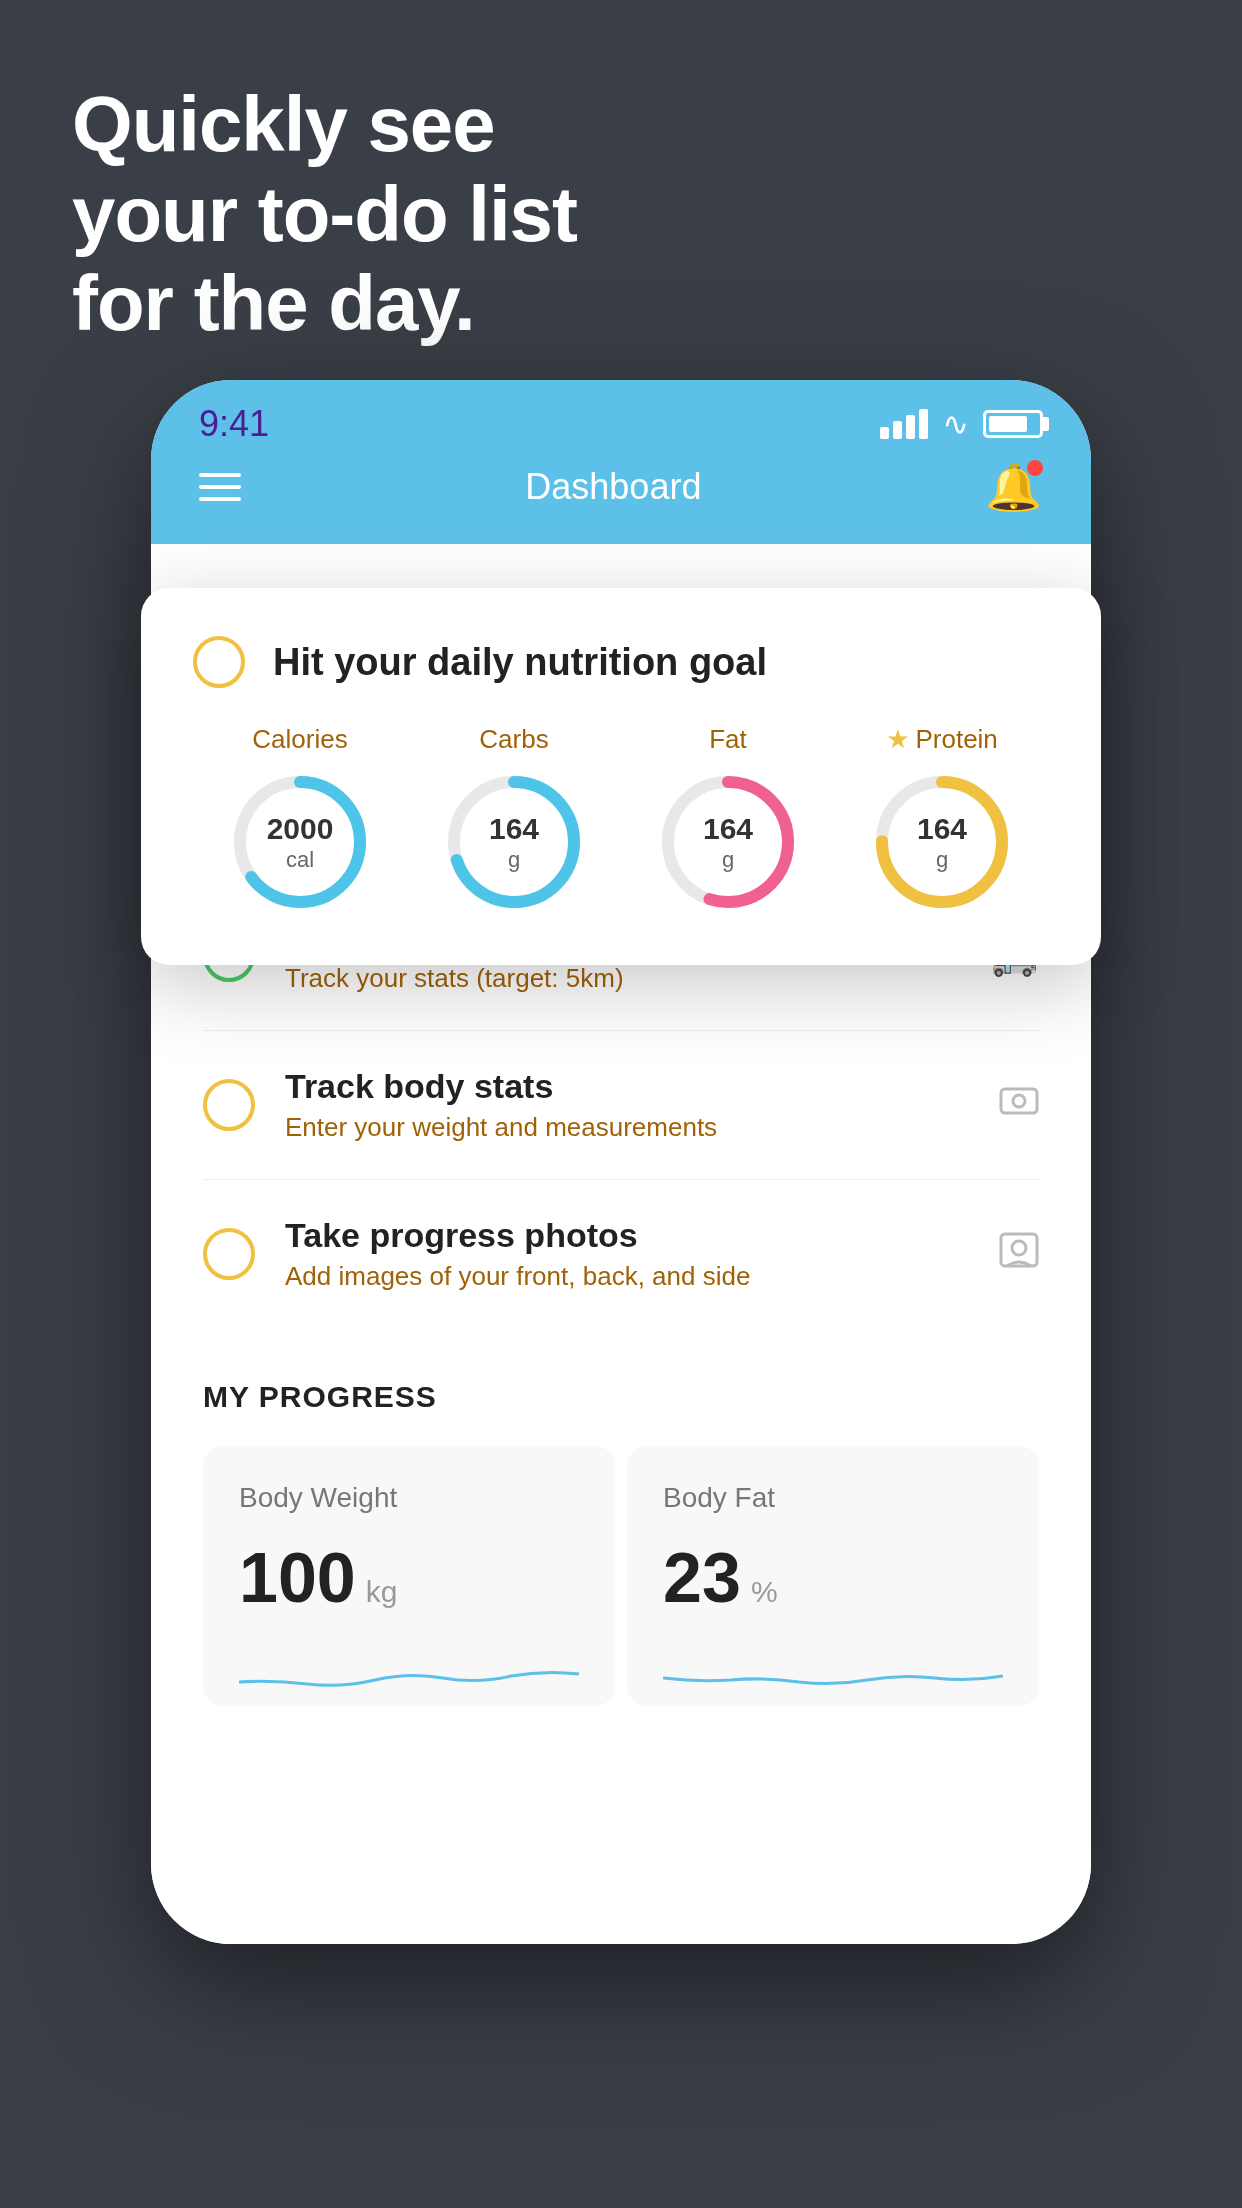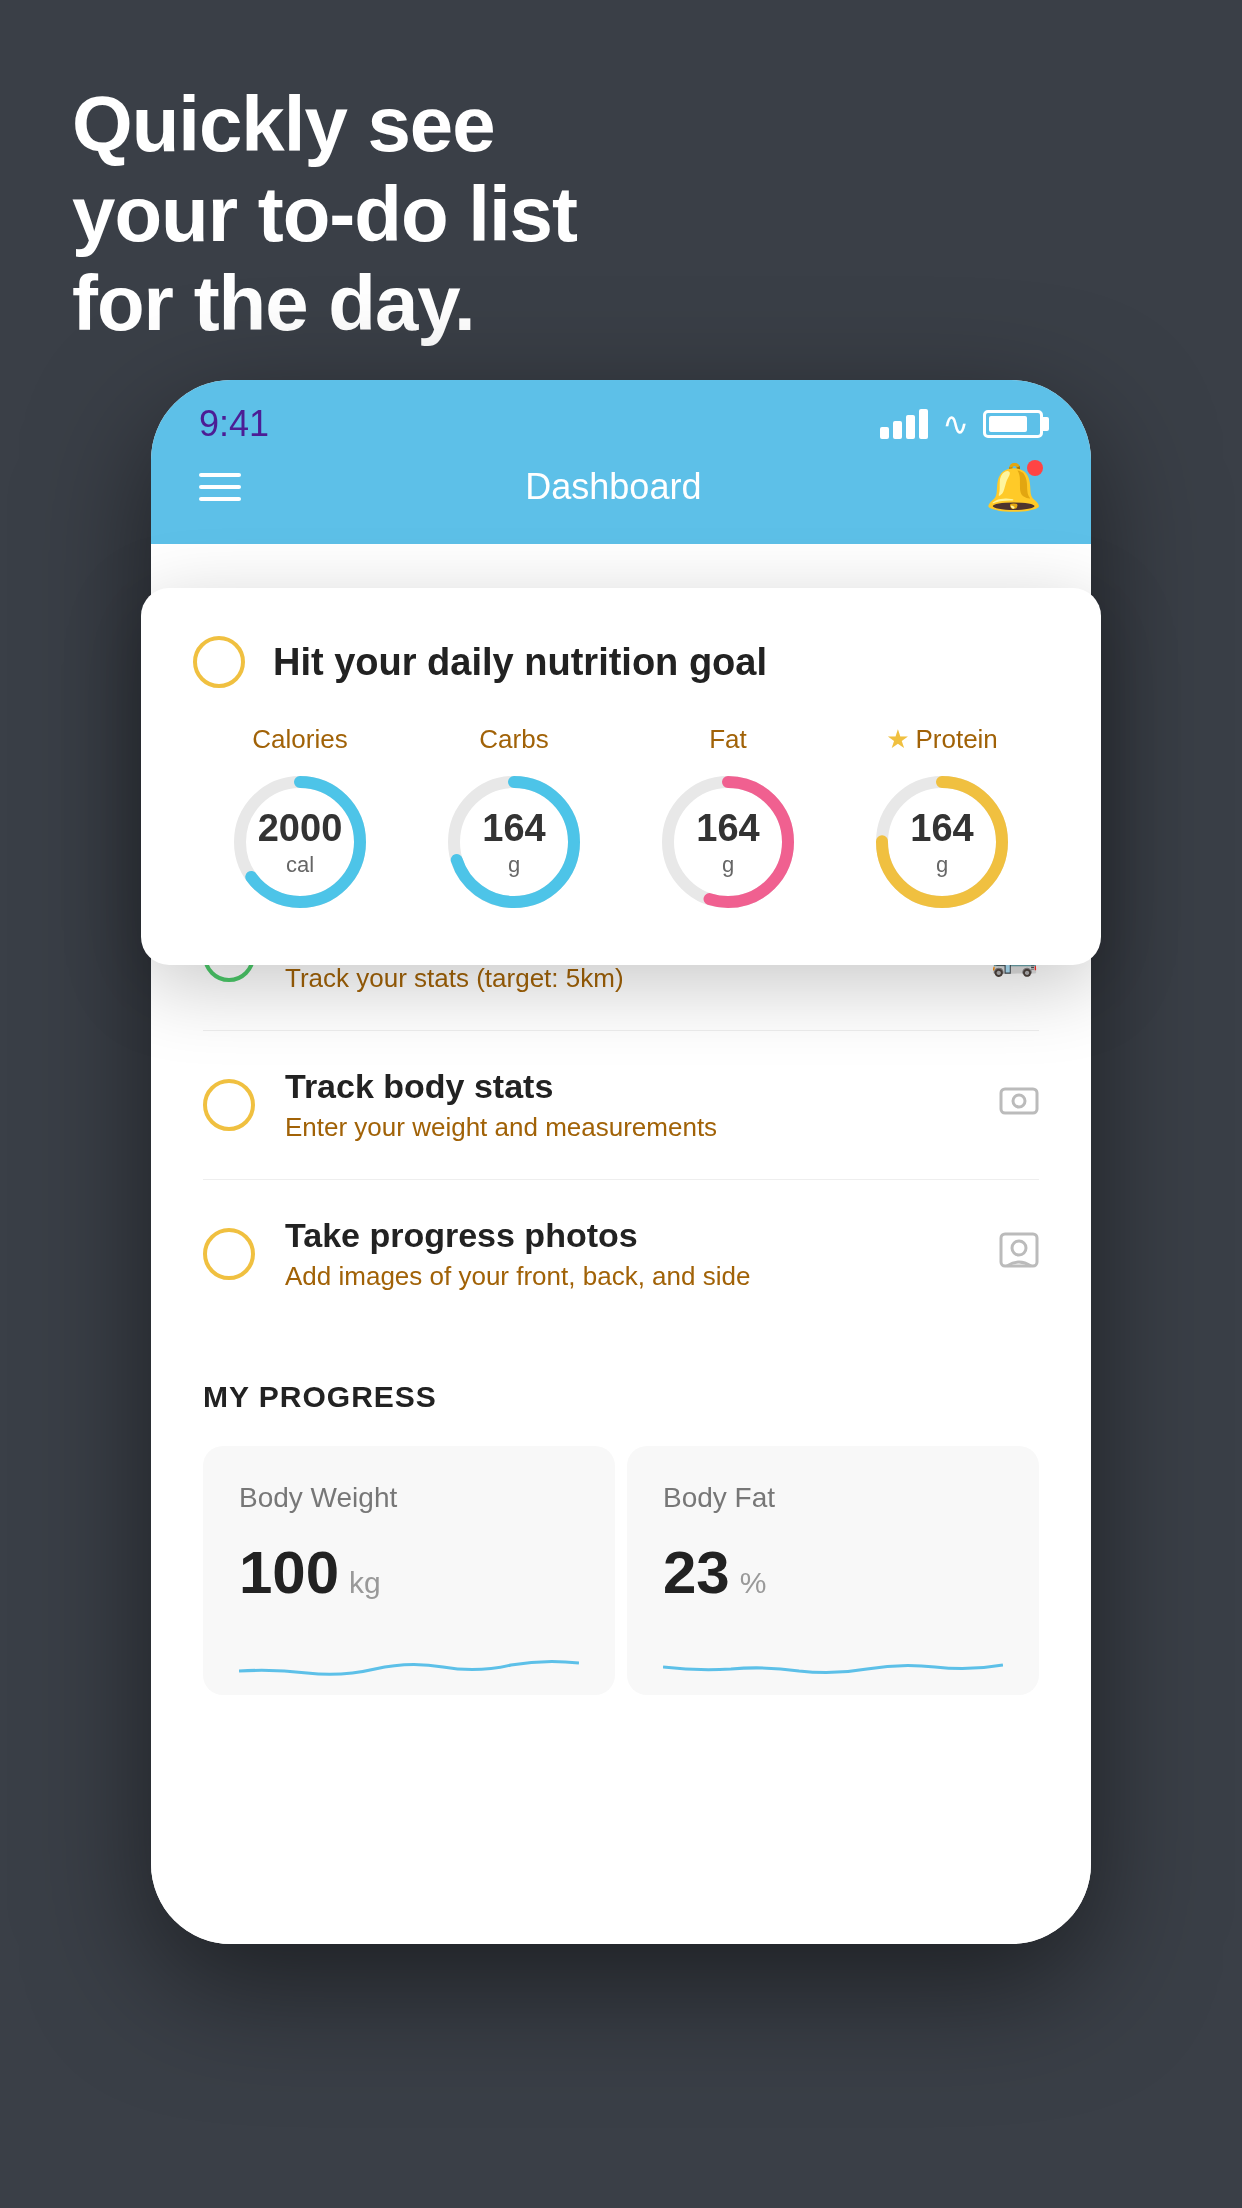--- a/index.html
+++ b/index.html
@@ -234,21 +234,21 @@
     }
     .donut-text {
       position: absolute;
       top: 50%;
       left: 50%;
       transform: translate(-50%, -50%);
       text-align: center;
       line-height: 1.2;
     }
     .donut-value {
-      font-size: 38px;
+      font-size: 30px;
       font-weight: 700;
       color: #333;
     }
     .donut-unit {
       font-size: 22px;
       color: #666;
     }
 
     
     .todo-list {
@@ -325,21 +325,21 @@
       color: #777;
       margin-bottom: 24px;
     }
     .progress-value-row {
       display: flex;
       align-items: baseline;
       gap: 10px;
       margin-bottom: 24px;
     }
     .progress-value {
-      font-size: 60px;
+      font-size: 70px;
       font-weight: 700;
       color: #222;
     }
     .progress-unit {
       font-size: 30px;
       color: #999;
     }
     .sparkline {
       width: 100%;
       height: 60px;

